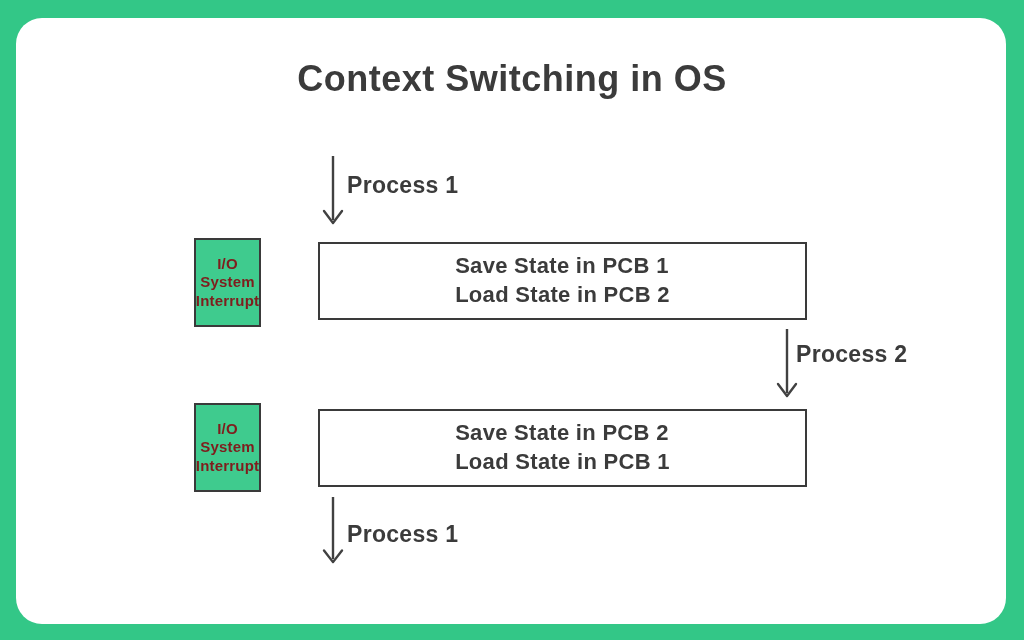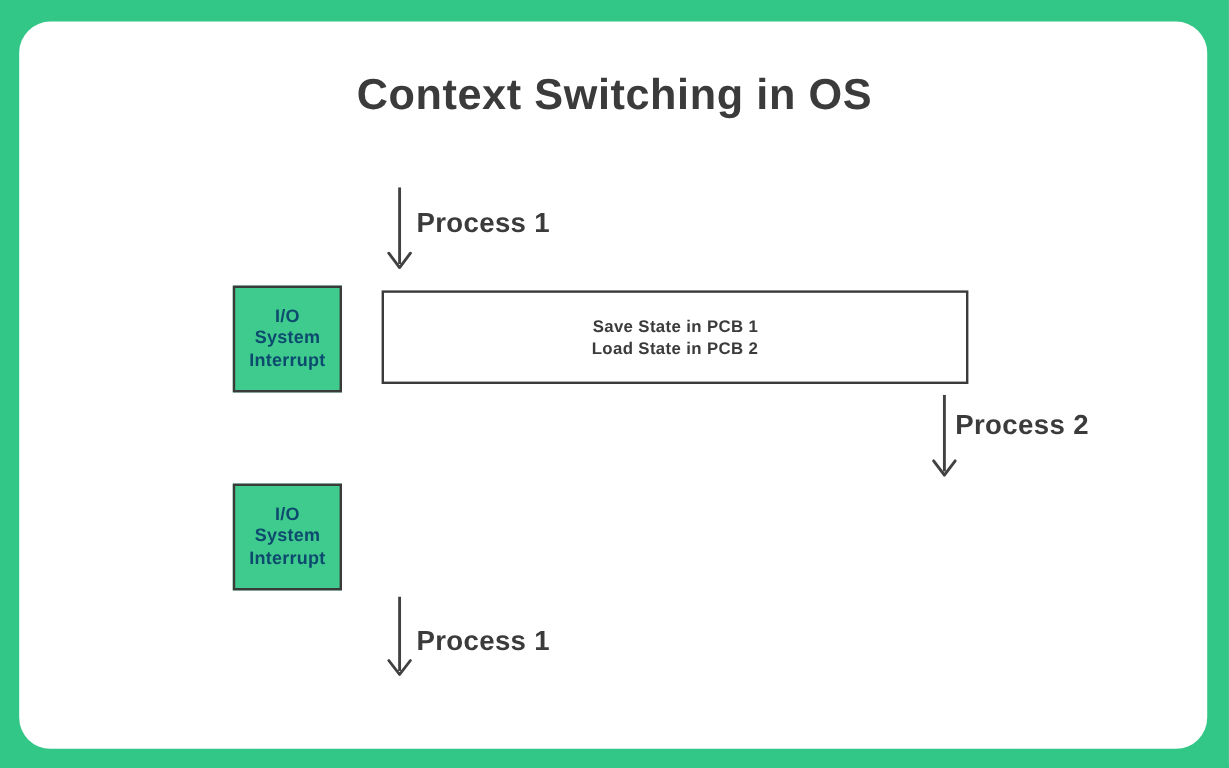--- a/index.html
+++ b/index.html
@@ -44,41 +44,41 @@
     position:absolute;
     font-size:23px;
     font-weight:600;
     letter-spacing:0.3px;
     color: var(--ink);
     white-space:nowrap;
   }
   .interrupt-box{
     position:absolute;
     left:194px;
-    width:91px; height:89px;
+    width:67px; height:89px;
     background: var(--interrupt);
     border:2.5px solid #3a3a3a;
     display:flex; align-items:center; justify-content:center;
     text-align:center;
-    color:#0c4a6e;
+    color:#7f1d1d;
     font-size:15px;
     font-weight:600;
     line-height:1.22;
     letter-spacing:0.2px;
     white-space:pre-line;
   }
   .pcb-box{
     position:absolute;
     left:318px;
     width:489px; height:78px;
     background:#ffffff;
     border:2px solid #3a3a3a;
     display:flex; align-items:center; justify-content:center;
-    text-align:right;
-    font-size:14px;
+    text-align:left;
+    font-size:22px;
     font-weight:600;
     line-height:1.3;
     letter-spacing:0.3px;
     color: var(--ink);
     white-space:pre-line;
   }
   #interrupt-top{ top:238px; }
   #interrupt-bottom{ top:403px; }
   #pcb-top{ top:242px; }
   #pcb-bottom{ top:409px; }
@@ -117,20 +117,22 @@
     <svg viewBox="0 0 24 70" preserveAspectRatio="none">
       <line x1="12" y1="0" x2="12" y2="64" stroke="#414141" stroke-width="2.4"></line>
       <polyline points="3,55 12,67 21,55" fill="none" stroke="#414141" stroke-width="2.4" stroke-linecap="round" stroke-linejoin="round"></polyline>
     </svg>
   </div>
   <div class="arrow-label" id="arrow-middle-label">Process 2</div>
 
   <div class="interrupt-box" id="interrupt-bottom">I/O
 System
 Interrupt</div>
+  <div class="pcb-box" id="pcb-bottom">Save State in PCB 2
+Load State in PCB 1</div>
 
   <div class="arrow" id="arrow-bottom">
     <svg viewBox="0 0 24 70" preserveAspectRatio="none">
       <line x1="12" y1="0" x2="12" y2="64" stroke="#414141" stroke-width="2.4"></line>
       <polyline points="3,55 12,67 21,55" fill="none" stroke="#414141" stroke-width="2.4" stroke-linecap="round" stroke-linejoin="round"></polyline>
     </svg>
   </div>
   <div class="arrow-label" id="arrow-bottom-label">Process 1</div>
 </div>
 

